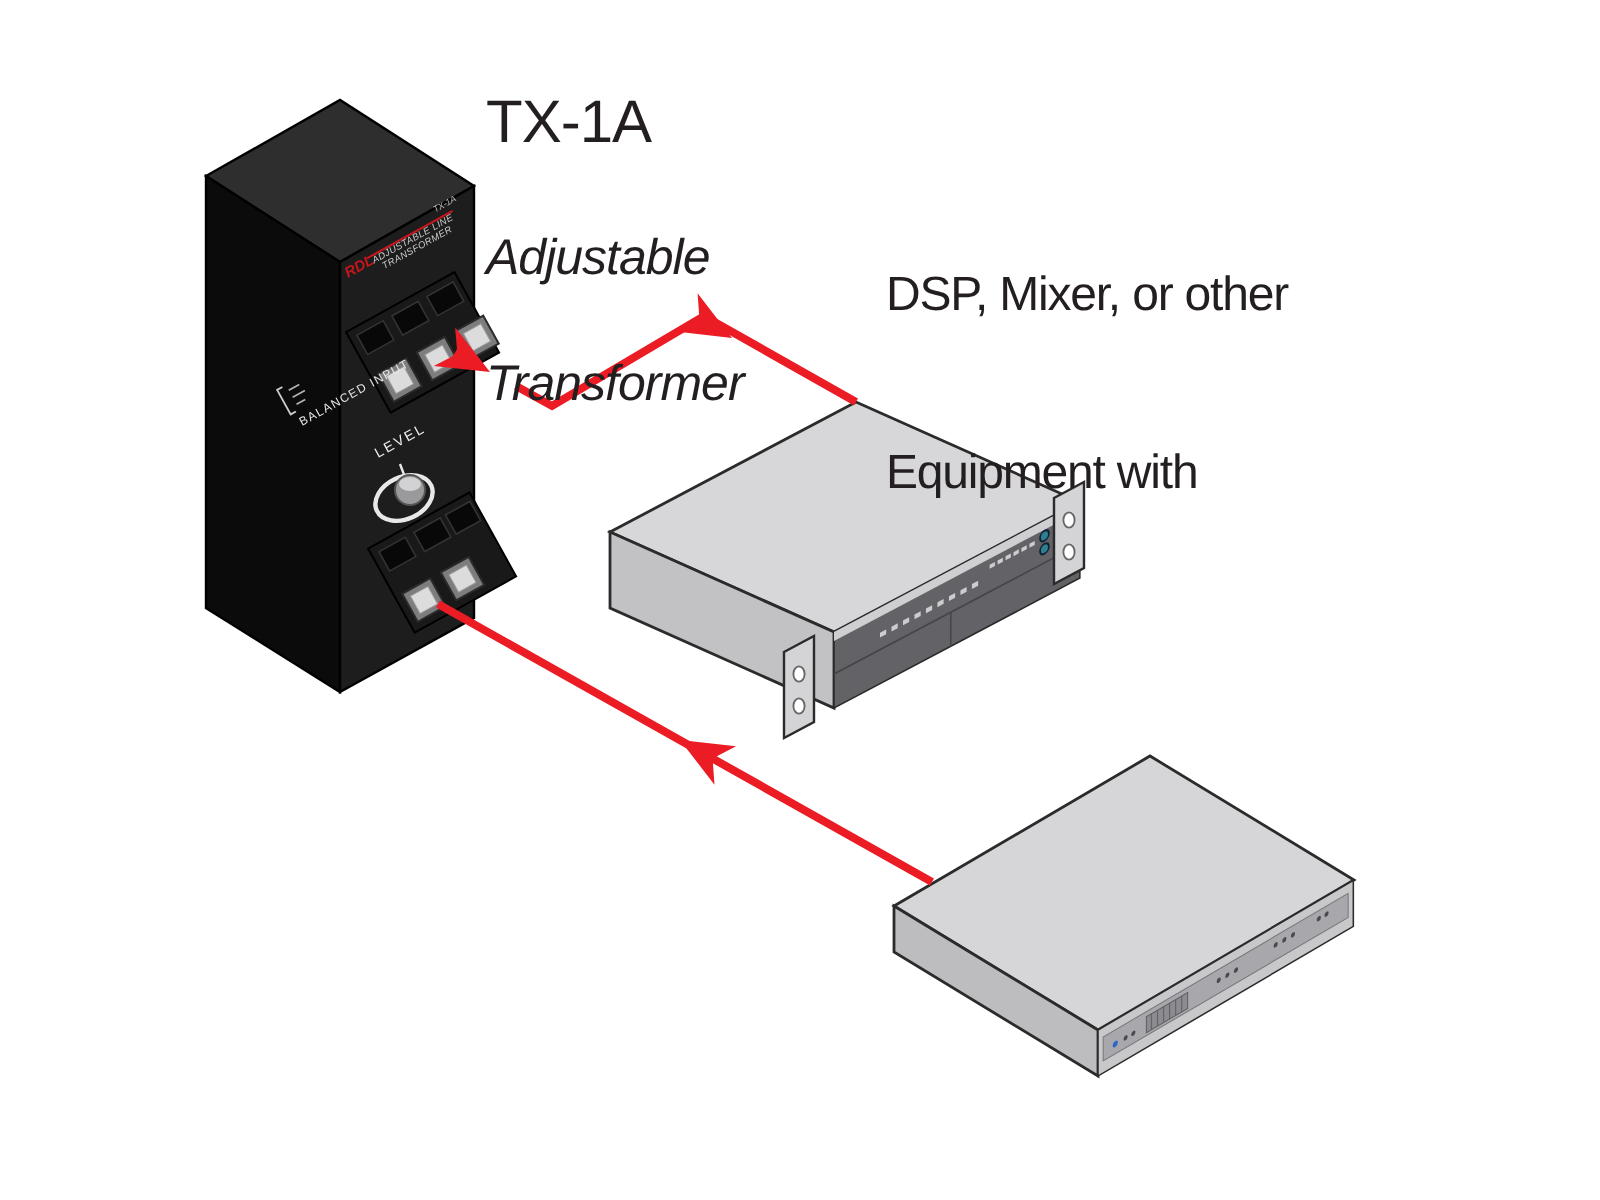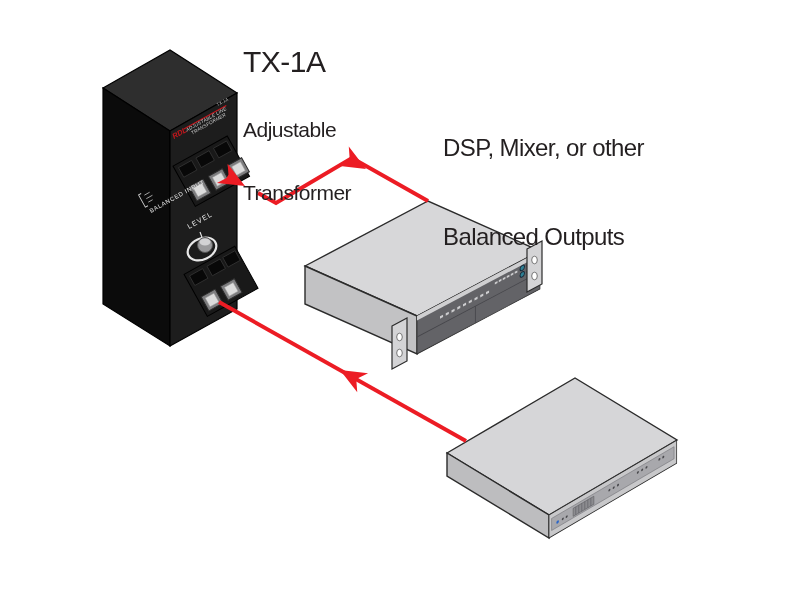--- a/index.html
+++ b/index.html
@@ -2,21 +2,21 @@
 <html><head>
 <meta charset="utf-8">
 <style>
   html,body{margin:0;padding:0;background:#fff;}
   #stage{position:relative;width:800px;height:600px;background:#fff;overflow:hidden;
          font-family:"Liberation Sans",sans-serif;color:#231f20;}
   #scene{position:absolute;left:0;top:0;}
   .caption{position:absolute;white-space:pre;letter-spacing:-0.6px;color:#231f20;}
   #title-block{left:243px;top:8px;}
   #title-block .model{font-size:30px;line-height:36px;letter-spacing:-0.5px;}
-  #title-block .sub{font-size:21px;line-height:27px;letter-spacing:-0.5px;}
+  #title-block .sub{font-size:25px;line-height:27px;letter-spacing:-0.5px;font-style:italic;}
   #pro-caption{left:443px;top:74px;font-size:24px;line-height:29.5px;}
   #consumer-caption{left:205px;top:543px;font-size:24px;line-height:30px;}
   .svg-micro{font-family:"Liberation Sans",sans-serif;}
 </style>
 </head>
 <body>
 
 <div id="stage">
 
   <svg id="scene" width="800" height="600" viewBox="0 0 800 600">
@@ -177,21 +177,21 @@
   </svg>
 
   <div id="title-block" class="caption">
     <div class="model">TX-1A</div>
     <div class="sub">Adjustable</div>
     <div class="sub">Transformer</div>
   </div>
 
   <div id="pro-caption" class="caption">
     <div>DSP, Mixer, or other</div>
-    <div>Balanced Outputs</div>
+    <div>Equipment with</div>
   </div>
 
   <div id="consumer-caption" class="caption">
     
     
   </div>
 
 </div>
 
 </body></html>

